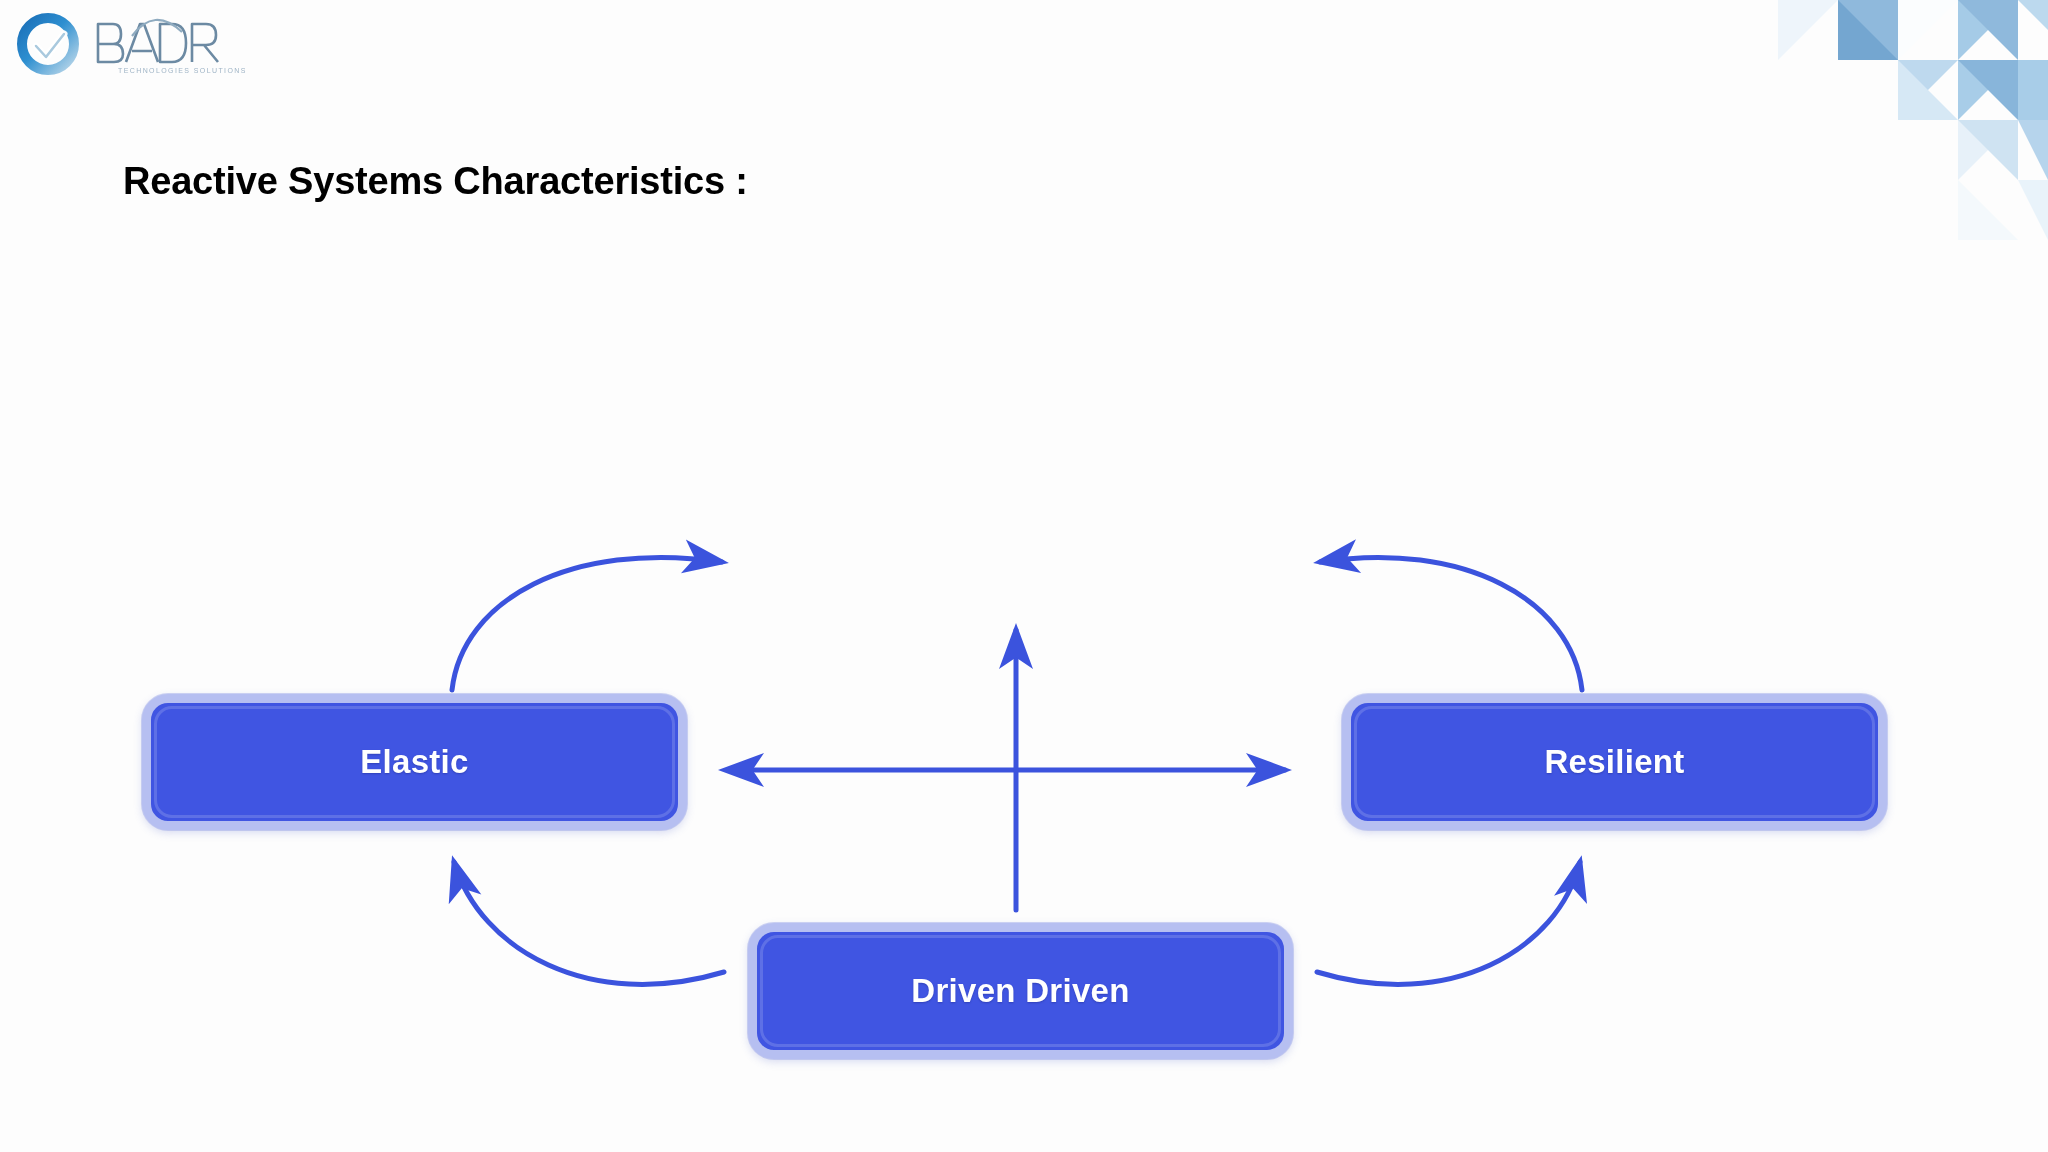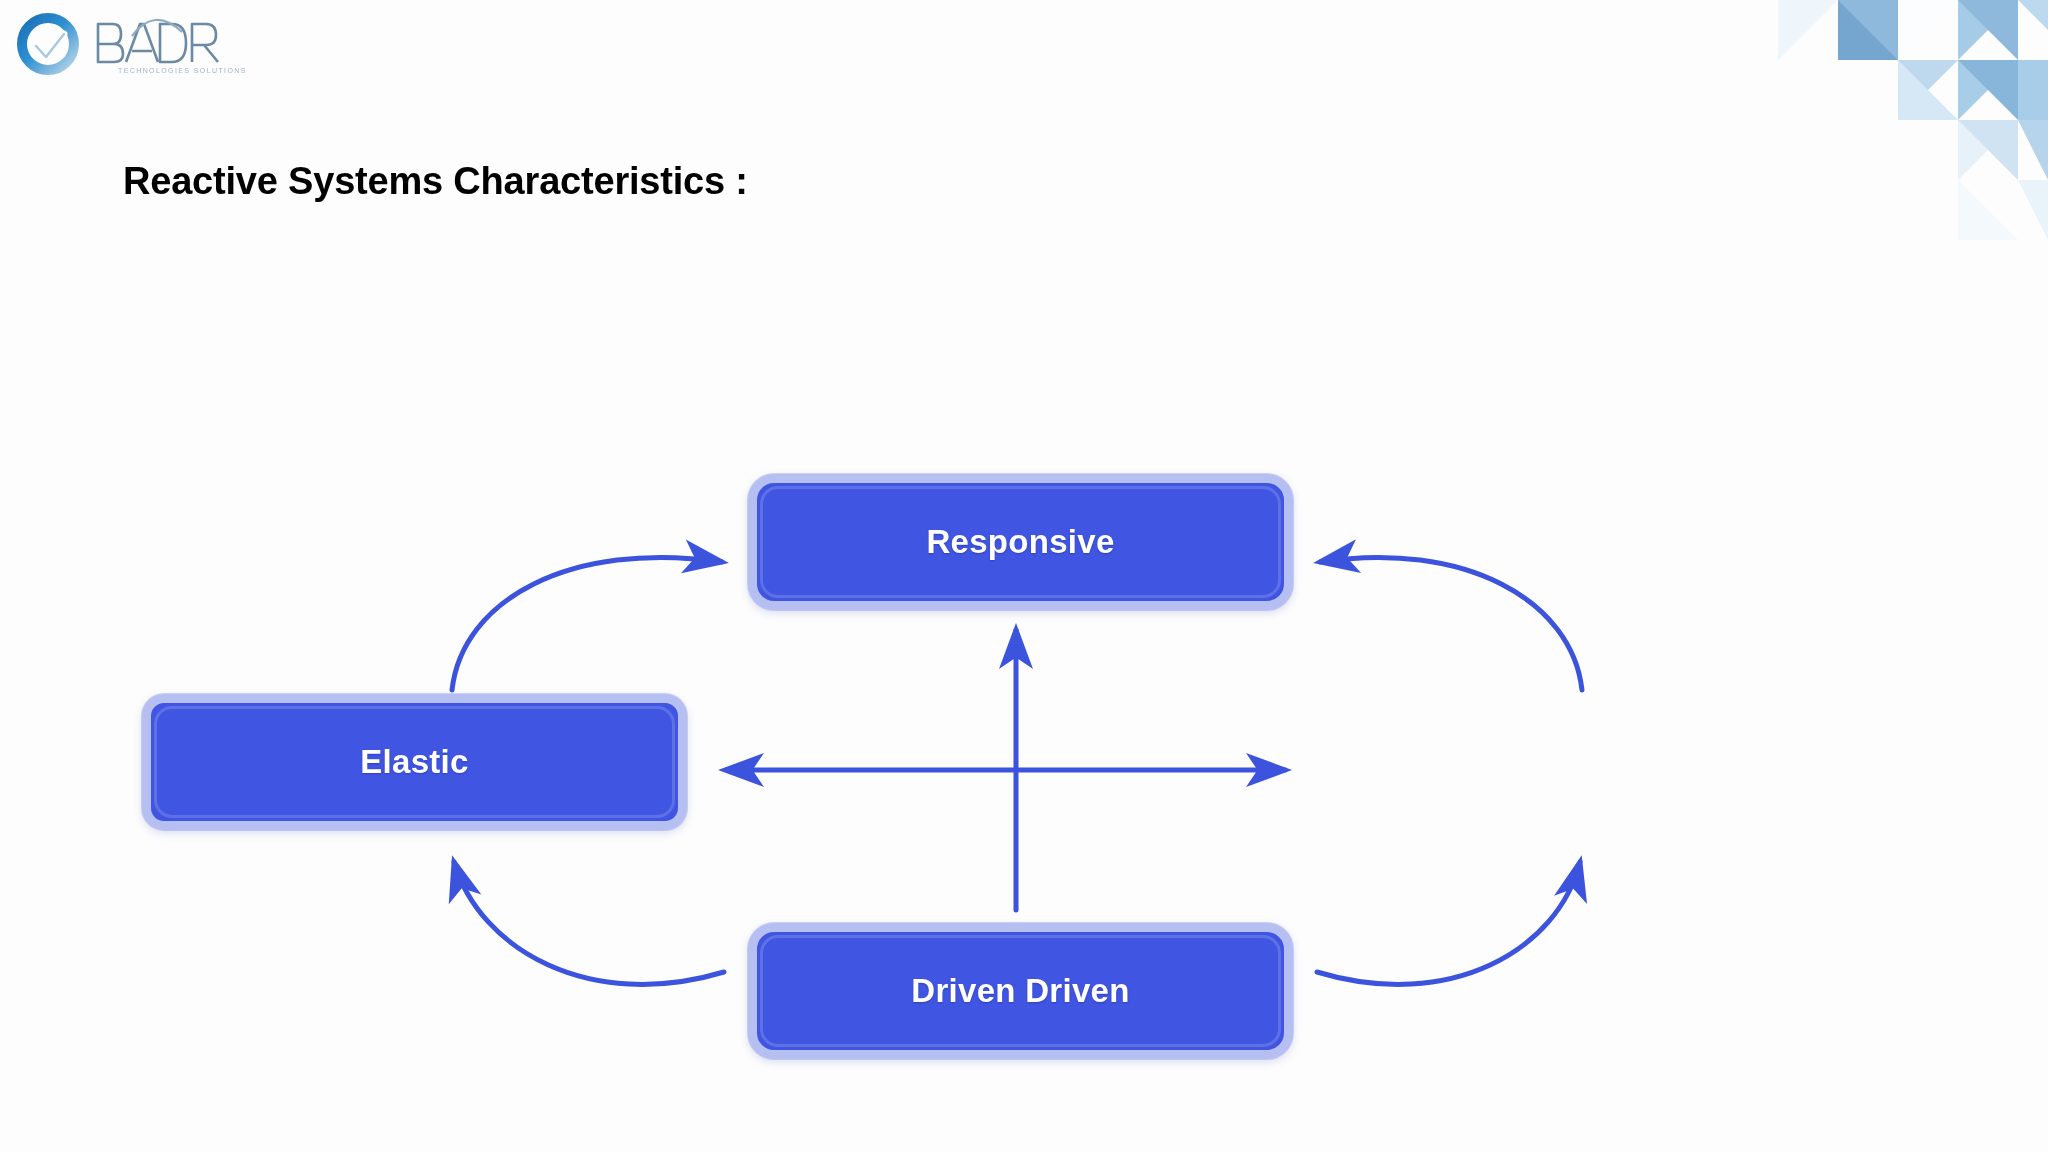--- a/index.html
+++ b/index.html
@@ -105,21 +105,21 @@
     z-index: 1;
     color: #ffffff;
     font-weight: bold;
     font-size: 33px;
     letter-spacing: 0.3px;
     text-shadow: 0 1px 2px rgba(20,30,110,.35);
     white-space: nowrap;
   }
 
   #node-responsive    { left: 748px;  top: 474px;  width: 545px; height: 136px; }
-  #node-elastic       { left: 142px;  top: 694px;  width: 545px; height: 136px; border-radius: 22px; }
+  #node-elastic       { left: 142px;  top: 694px;  width: 545px; height: 136px; }
   #node-resilient     { left: 1342px; top: 694px;  width: 545px; height: 136px; }
   #node-message-driven{ left: 748px;  top: 923px;  width: 545px; height: 136px; }
 </style>
 </head>
 <body>
 
 <div id="slide">
 
   <svg id="corner-mosaic" viewBox="0 0 330 300" xmlns="http://www.w3.org/2000/svg">
 
@@ -198,27 +198,27 @@
 
       <path d="M 724 972 C 590 1012 480 950 454 862" fill="none" stroke="#3b53dd" stroke-width="5" stroke-linecap="round" marker-end="url(#ah)"></path>
 
       <path d="M 1317 972 C 1450 1012 1558 950 1580 862" fill="none" stroke="#3b53dd" stroke-width="5" stroke-linecap="round" marker-end="url(#ah)"></path>
 
       <line x1="752" y1="770" x2="1285" y2="770" stroke="#3b53dd" stroke-width="5" stroke-linecap="round" marker-start="url(#ah-start)" marker-end="url(#ah)"></line>
 
       <line x1="1016" y1="910" x2="1016" y2="630" stroke="#3b53dd" stroke-width="5" stroke-linecap="round" marker-end="url(#ah)"></line>
     </svg>
 
-    <div class="node" id="node-responsive">
-      <span class="node-label">Responsive</span>
-    </div>
 
     <div class="node" id="node-elastic">
       <span class="node-label">Elastic</span>
     </div>
 
+    <div class="node" id="node-resilient">
+      <span class="node-label">Resilient</span>
+    </div>
 
     <div class="node" id="node-message-driven">
       <span class="node-label">Driven Driven</span>
     </div>
 
   </div>
 </div>
 
 </body></html>

